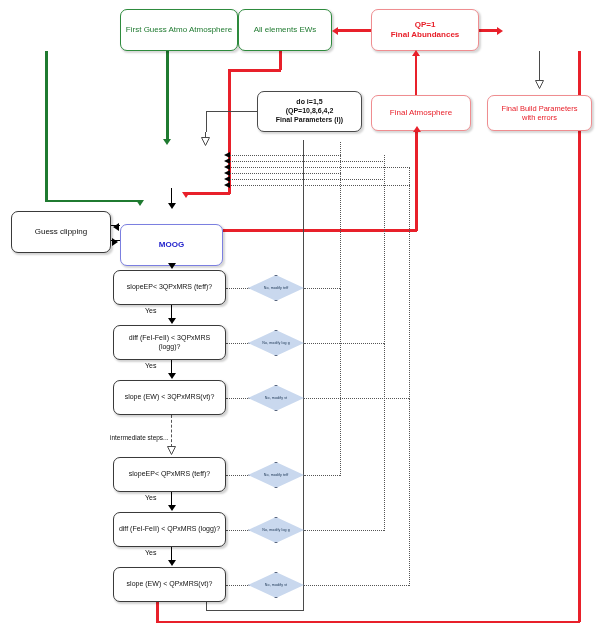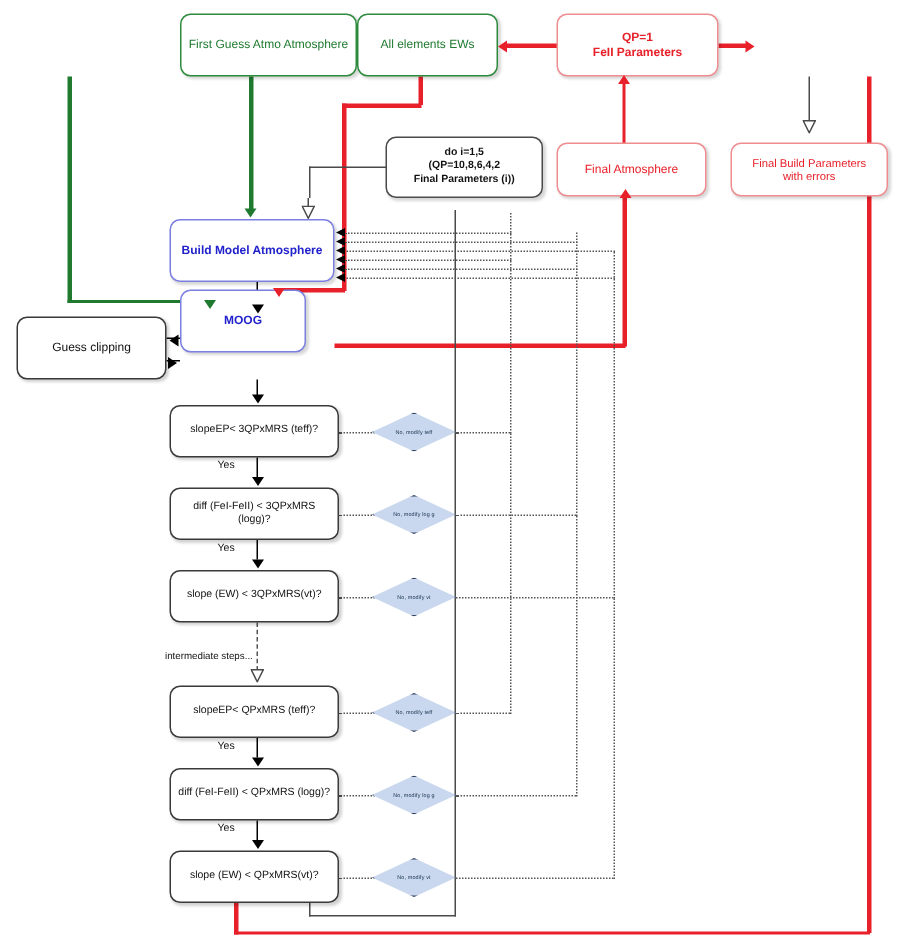--- a/index.html
+++ b/index.html
@@ -99,48 +99,45 @@
   <div class="box green f8" style="left:120px;top:9px;width:118px;height:42px;">
     <span class="lbl">First Guess Atmo Atmosphere</span>
   </div>
 
   <div class="box green f8" style="left:238px;top:9px;width:94px;height:42px;">
     <span class="lbl">All elements EWs</span>
   </div>
 
   <div class="box red f8" style="left:371px;top:9px;width:108px;height:42px;flex-direction:column;">
     <span class="lbl b">QP=1</span>
-    <span class="lbl b">FeII Parameters</span>
+    <span class="lbl b">Final Abundances</span>
   </div>
 
 
   <div class="box black f7" style="left:257px;top:91px;width:105px;height:41px;flex-direction:column;">
     <span class="lbl b">do i=1,5</span>
     <span class="lbl b">(QP=10,8,6,4,2</span>
     <span class="lbl b">Final Parameters (i))</span>
   </div>
 
   <div class="box red f8" style="left:371px;top:95px;width:100px;height:36px;">
     <span class="lbl">Final Atmosphere</span>
   </div>
 
   <div class="box red f75" style="left:487px;top:95px;width:105px;height:36px;flex-direction:column;">
     <span class="lbl">Final Build Parameters</span>
     <span class="lbl">with errors</span>
   </div>
 
-  <div class="box blue f8 b" style="left:113px;top:146px;width:110px;height:42px;">
-    <span class="lbl">Build Model Atmosphere</span>
-  </div>
 
   <div class="box plain f8" style="left:11px;top:211px;width:100px;height:42px;">
     <span class="lbl">Guess clipping</span>
   </div>
 
-  <div class="box blue f8 b" style="left:120px;top:193px;width:84px;height:42px;">
+  <div class="box blue f8 b" style="left:120px;top:224px;width:103px;height:42px;">
     <span class="lbl">MOOG</span>
   </div>
 
   <div class="box plain f7" style="left:113px;top:270px;width:113px;height:35px;">
     <span class="lbl">slopeEP&lt; 3QPxMRS (teff)?</span>
   </div>
 
   <div class="box plain f7" style="left:113px;top:325px;width:113px;height:35px;">
     <span class="lbl">diff (FeI-FeII) &lt; 3QPxMRS (logg)?</span>
   </div>

